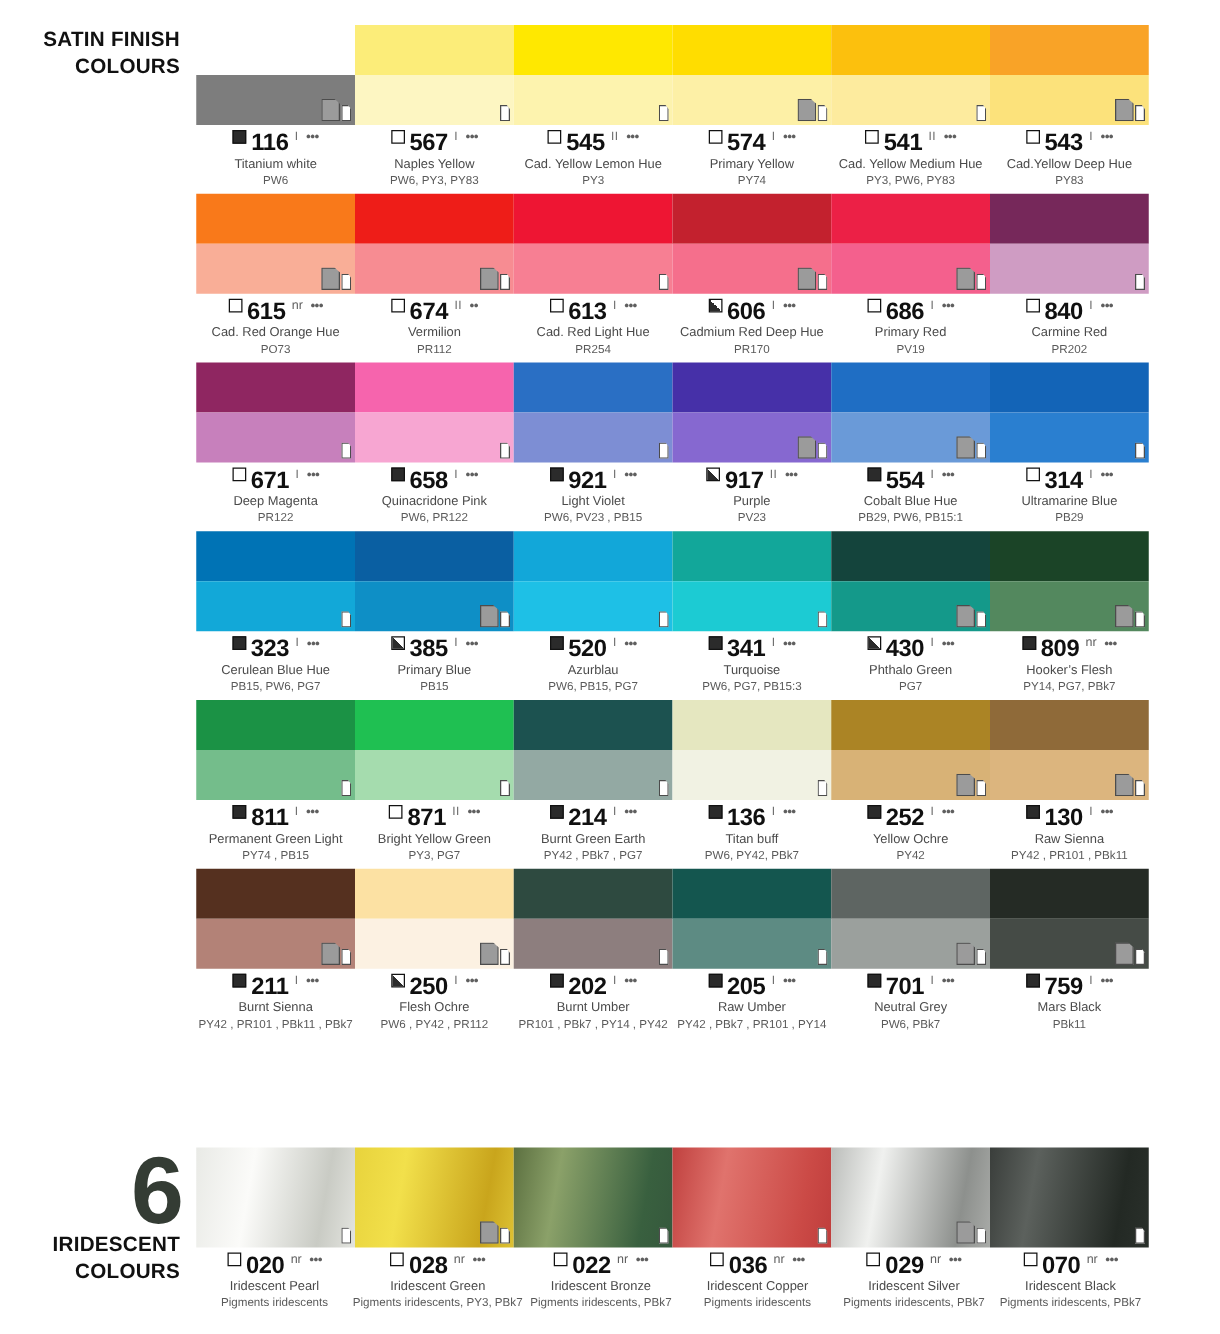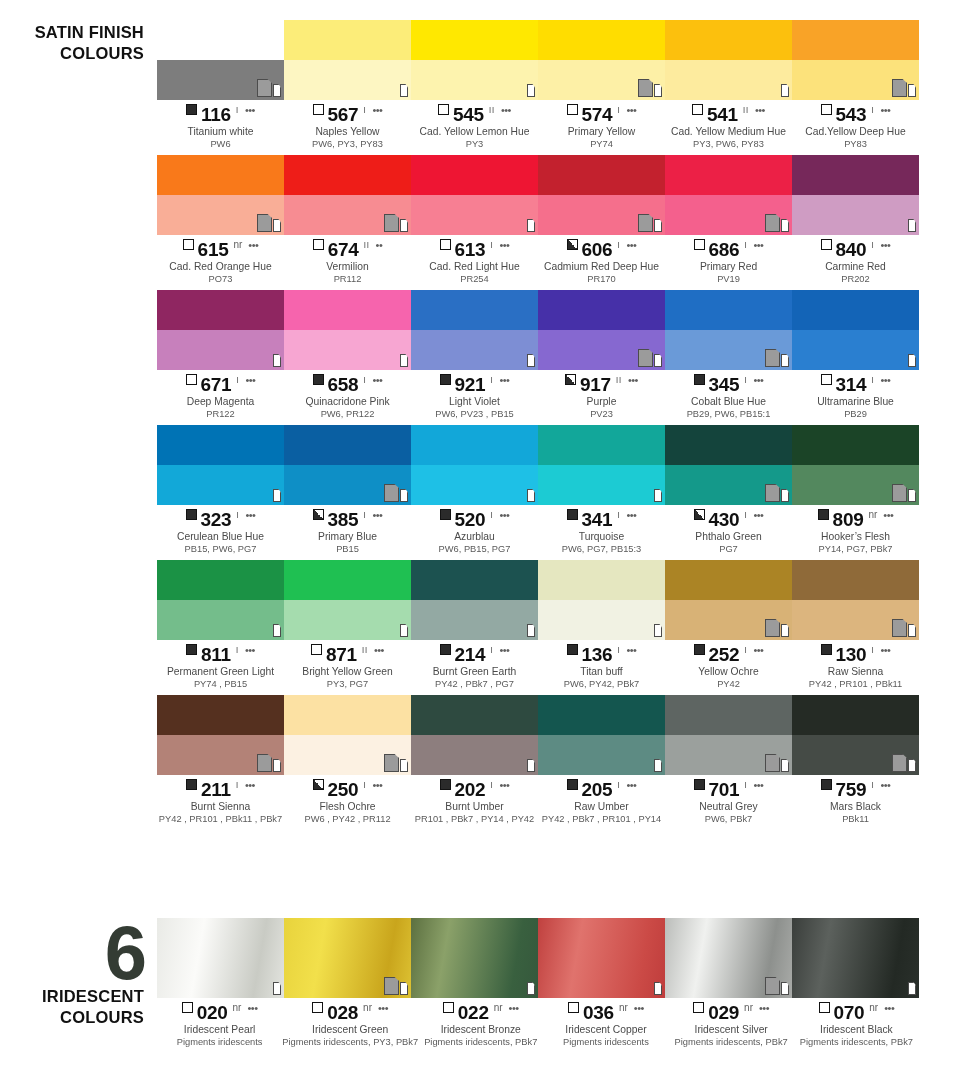--- a/index.html
+++ b/index.html
@@ -408,21 +408,21 @@
       <span class="code">917</span>
       <span class="lf">II</span>
       <span class="stars">•••</span>
     </div>
     <div class="name">Purple</div>
     <div class="pig">PV23</div>
   </div>
             <div class="cell">
     <div class="line1">
       <span class="op full"></span>
-      <span class="code">345</span>
+      <span class="code">554</span>
       <span class="lf">I</span>
       <span class="stars">•••</span>
     </div>
     <div class="name">Cobalt Blue Hue</div>
     <div class="pig">PB29, PW6, PB15:1</div>
   </div>
             <div class="cell">
     <div class="line1">
       <span class="op open"></span>
       <span class="code">314</span>

